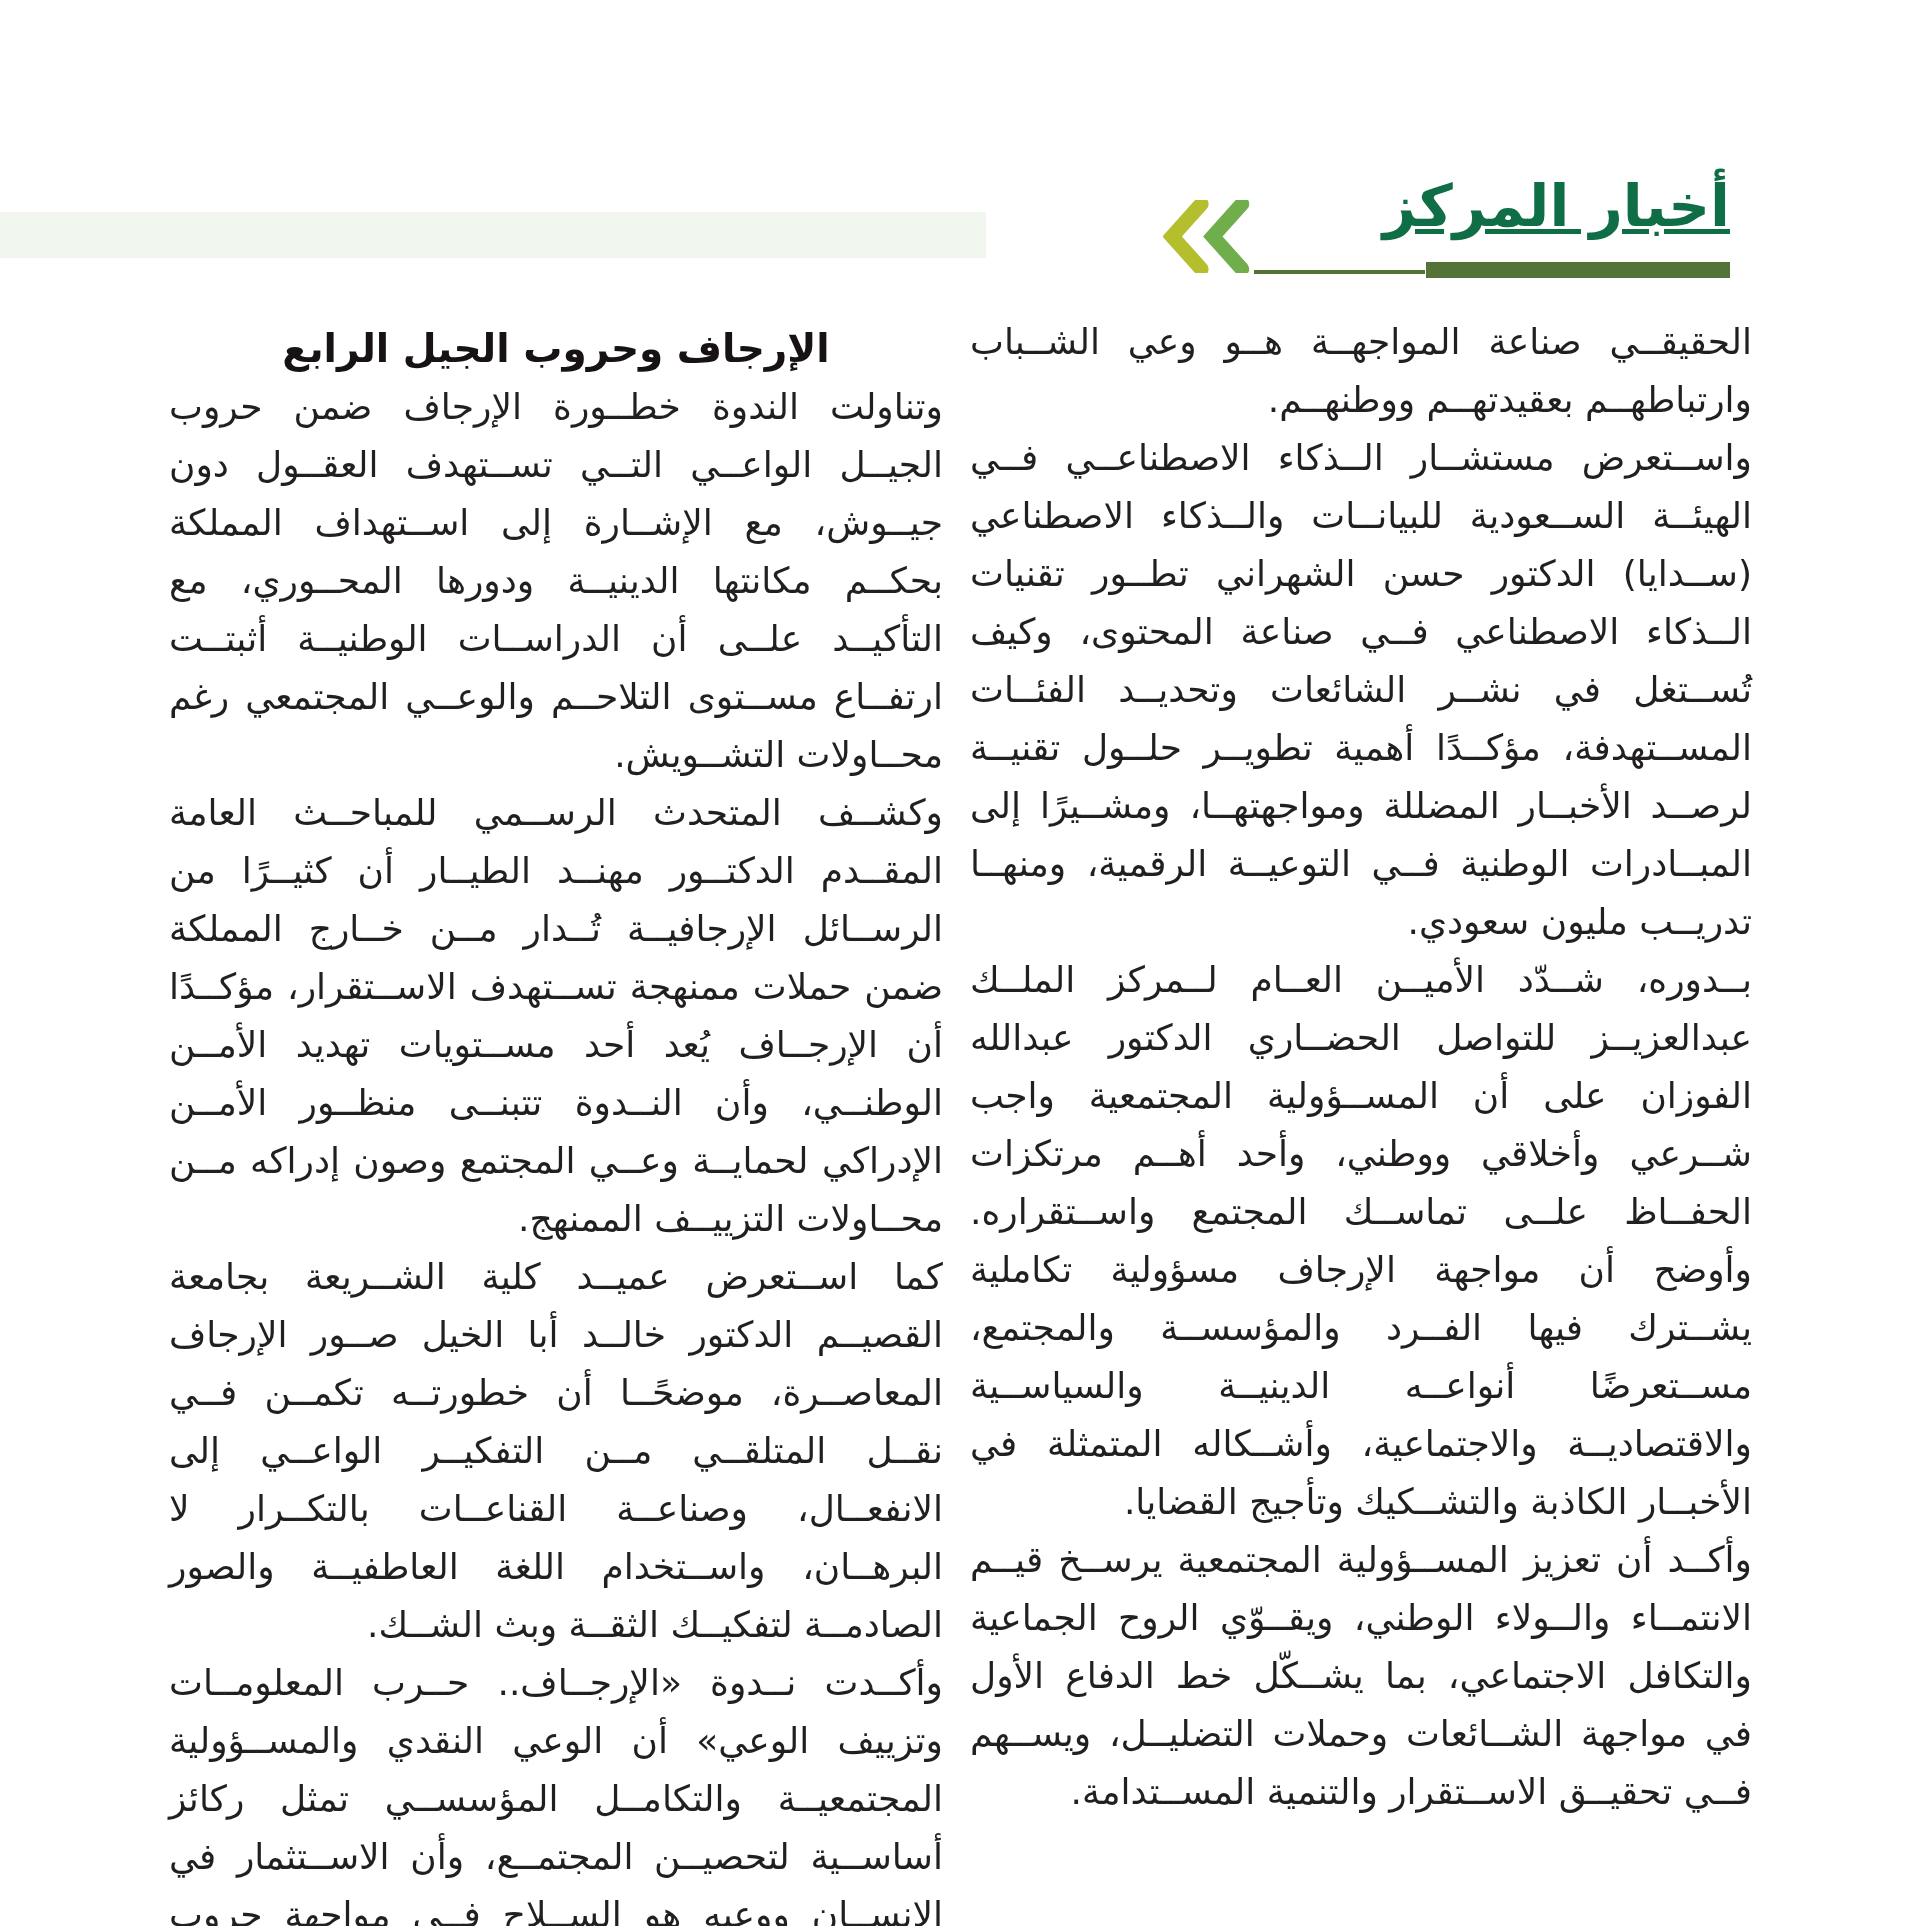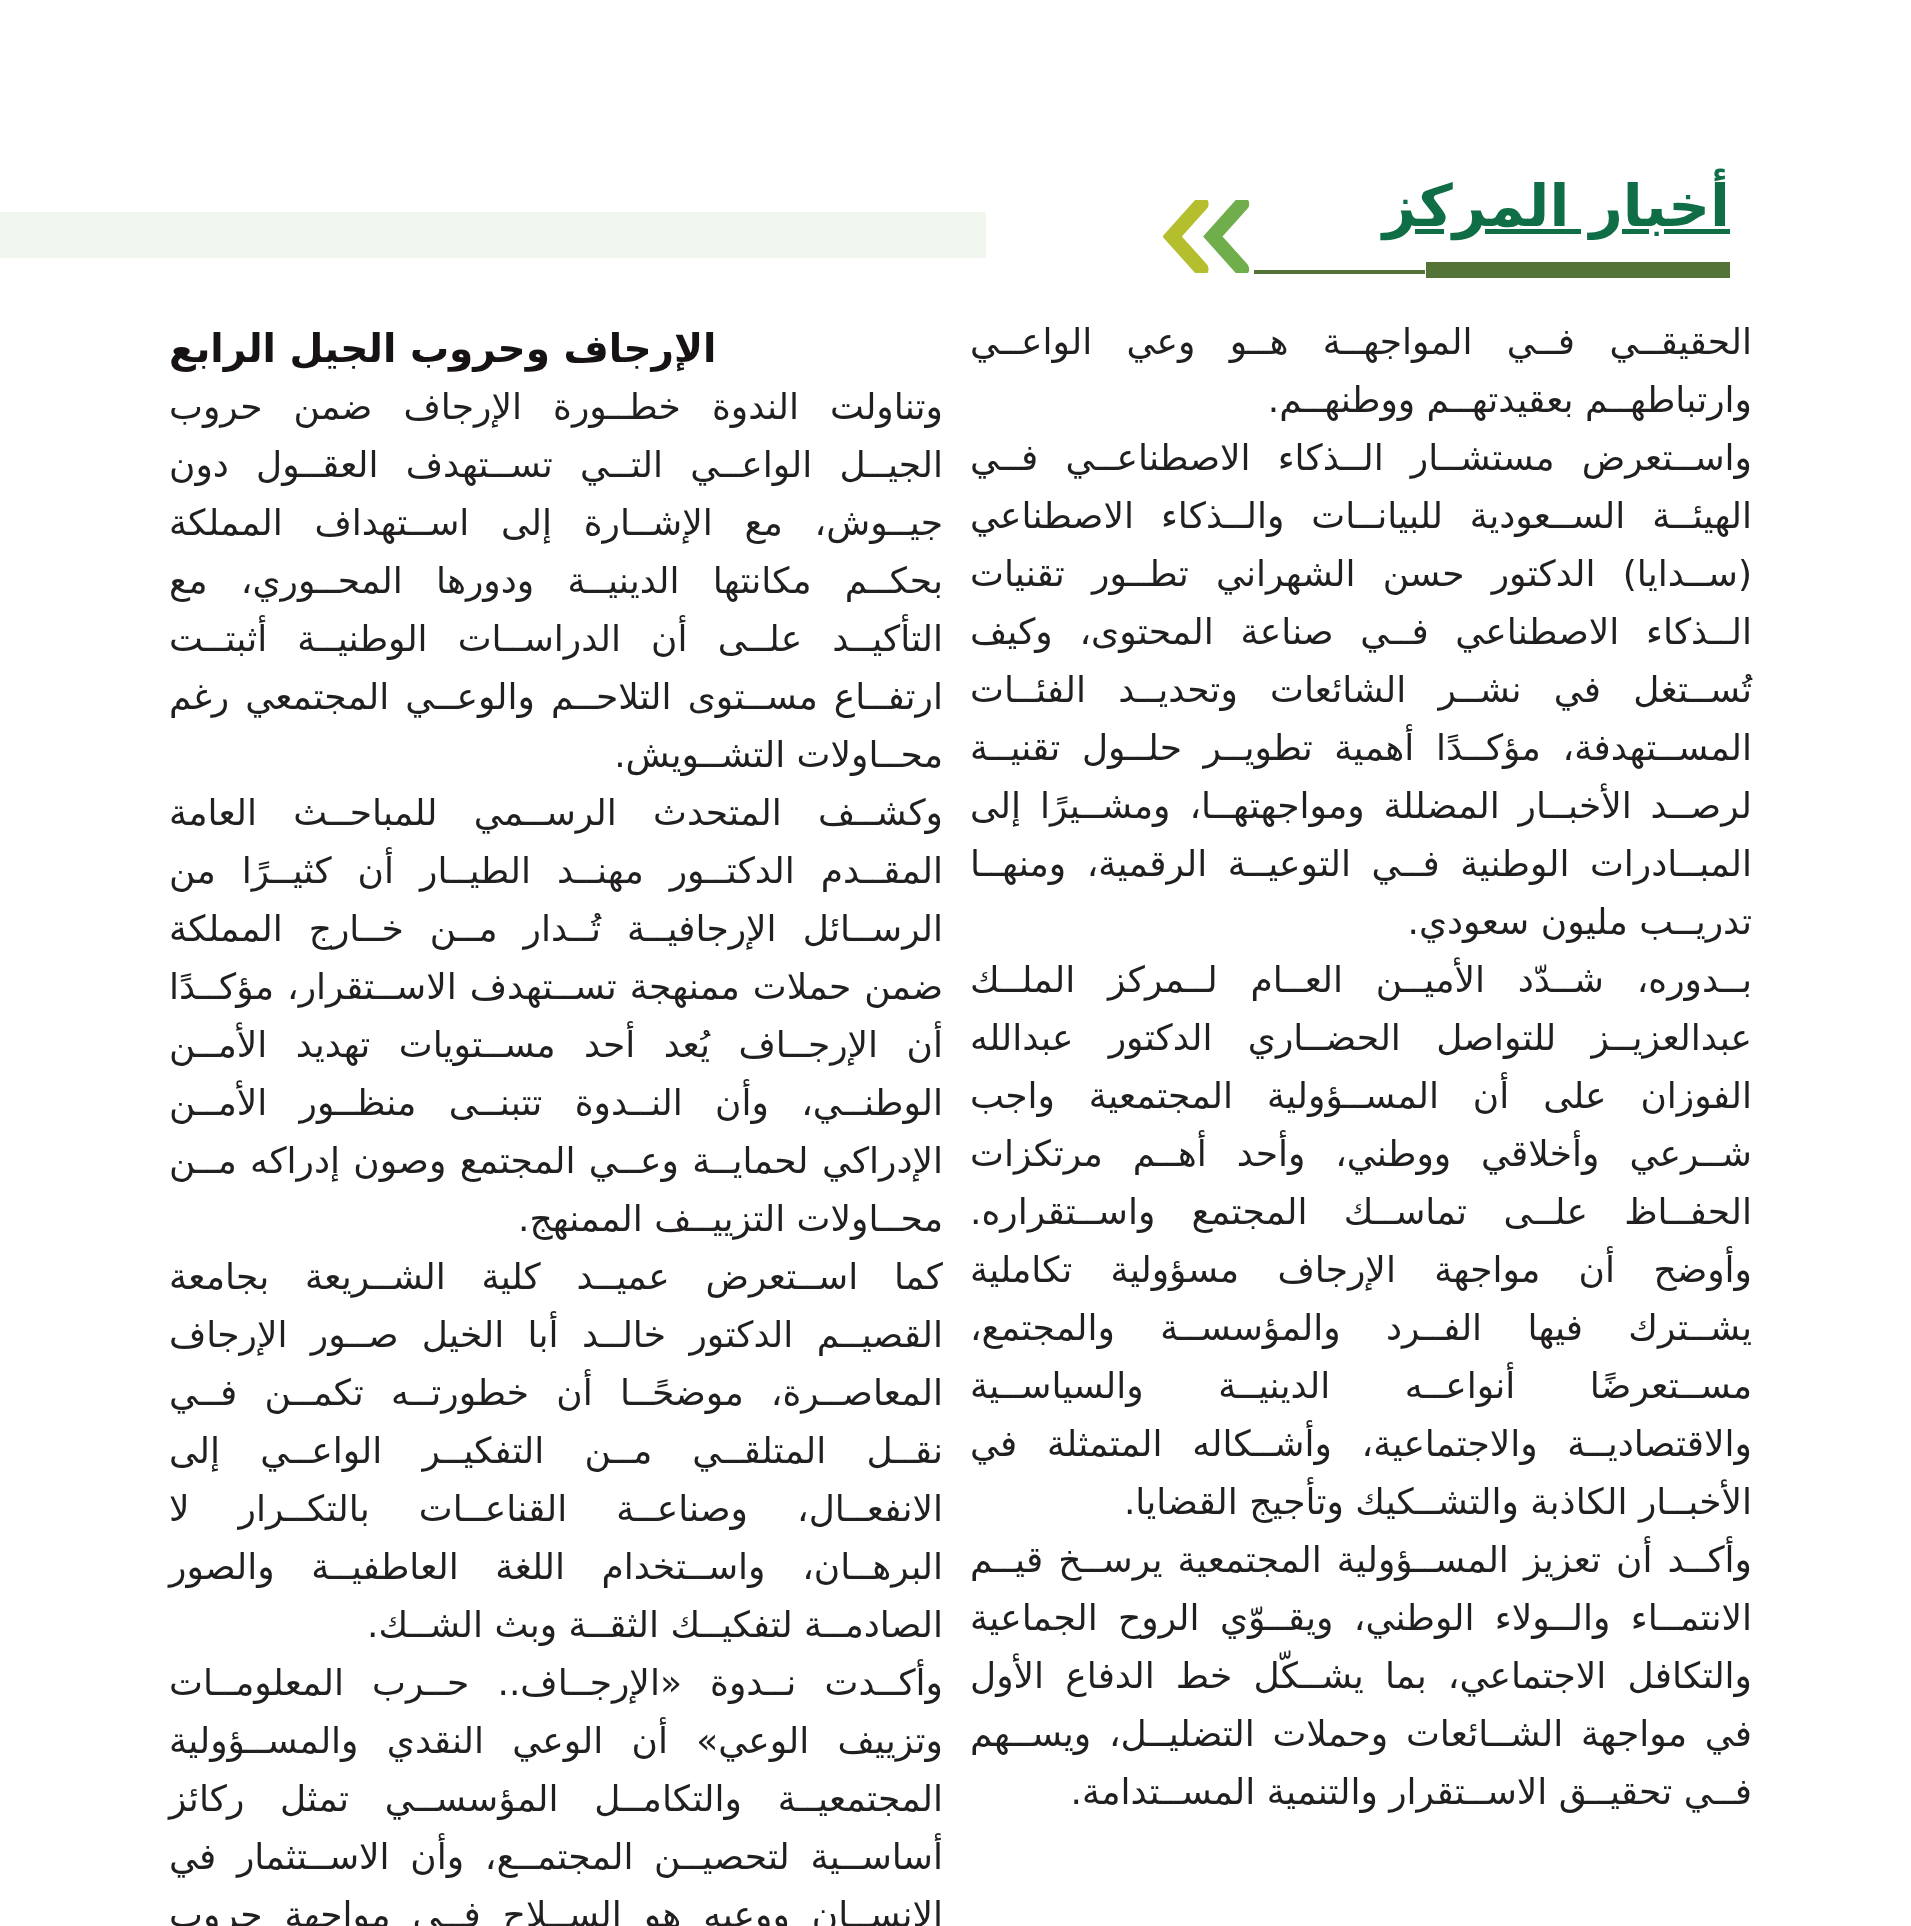--- a/index.html
+++ b/index.html
@@ -47,42 +47,42 @@
   .col p {
     margin:0;
     font-size:36px; line-height:58px;
     text-align:justify;
   }
   .col h2 {
     margin:0;
     font-size:39px; line-height:58px;
     font-weight:bold;
     color:#171314;
-    text-align:left;
+    text-align:center;
   }
   .gap-top { margin-top:58px; }
 </style>
 </head>
 <body>
 
 <div class="page">
 
   <div class="pale-strip"></div>
 
   <svg class="chevron" viewBox="0 0 240 190" xmlns="http://www.w3.org/2000/svg" aria-hidden="true">
     <polyline points="100,10 24,95 100,180" fill="none" stroke-width="38" stroke-linecap="round" stroke-linejoin="miter" stroke="#b5bf2e"></polyline>
     <polyline points="206,10 130,95 206,180" fill="none" stroke-width="38" stroke-linecap="round" stroke-linejoin="miter" stroke="#6fae4b"></polyline>
   </svg>
 
   <h1 class="section-title">أخبار المركز</h1>
   <div class="rule-thick"></div>
   <div class="rule-thin"></div>
 
   <section class="col col-first">
-    <p>الحقيقــي فــي المواجهــة هــو وعي الواعــي وارتباطهــم بعقيدتهــم ووطنهــم.</p>
+    <p>الحقيقــي صناعة المواجهــة هــو وعي الشــباب وارتباطهــم بعقيدتهــم ووطنهــم.</p>
     <p>واســتعرض مستشــار الــذكاء الاصطناعــي فــي الهيئــة الســعودية للبيانــات والــذكاء الاصطناعي (ســدايا) الدكتور حسن الشهراني تطــور تقنيات الــذكاء الاصطناعي فــي صناعة المحتوى، وكيف تُســتغل في نشــر الشائعات وتحديــد الفئــات المســتهدفة، مؤكــدًا أهمية تطويــر حلــول تقنيــة لرصــد الأخبــار المضللة ومواجهتهــا، ومشــيرًا إلى المبــادرات الوطنية فــي التوعيــة الرقمية، ومنهــا تدريــب مليون سعودي.</p>
     <p>بــدوره، شــدّد الأميــن العــام لــمركز الملــك عبدالعزيــز للتواصل الحضــاري الدكتور عبدالله الفوزان على أن المســؤولية المجتمعية واجب شــرعي وأخلاقي ووطني، وأحد أهــم مرتكزات الحفــاظ علــى تماســك المجتمع واســتقراره. وأوضح أن مواجهة الإرجاف مسؤولية تكاملية يشــترك فيها الفــرد والمؤسســة والمجتمع، مســتعرضًا أنواعــه الدينيــة والسياســية والاقتصاديــة والاجتماعية، وأشــكاله المتمثلة في الأخبــار الكاذبة والتشــكيك وتأجيج القضايا.</p>
     <p class="gap-top">وأكــد أن تعزيز المســؤولية المجتمعية يرســخ قيــم الانتمــاء والــولاء الوطني، ويقــوّي الروح الجماعية والتكافل الاجتماعي، بما يشــكّل خط الدفاع الأول في مواجهة الشــائعات وحملات التضليــل، ويســهم فــي تحقيــق الاســتقرار والتنمية المســتدامة.</p>
   </section>
 
   <section class="col col-second">
     <h2>الإرجاف وحروب الجيل الرابع</h2>
     <p>وتناولت الندوة خطــورة الإرجاف ضمن حروب الجيــل الواعــي التــي تســتهدف العقــول دون جيــوش، مع الإشــارة إلى اســتهداف المملكة بحكــم مكانتها الدينيــة ودورها المحــوري، مع التأكيــد علــى أن الدراســات الوطنيــة أثبتــت ارتفــاع مســتوى التلاحــم والوعــي المجتمعي رغم محــاولات التشــويش.</p>
     <p class="gap-top">وكشــف المتحدث الرســمي للمباحــث العامة المقــدم الدكتــور مهنــد الطيــار أن كثيــرًا من الرســائل الإرجافيــة تُــدار مــن خــارج المملكة ضمن حملات ممنهجة تســتهدف الاســتقرار، مؤكــدًا أن الإرجــاف يُعد أحد مســتويات تهديد الأمــن الوطنــي، وأن النــدوة تتبنــى منظــور الأمــن الإدراكي لحمايــة وعــي المجتمع وصون إدراكه مــن محــاولات التزييــف الممنهج.</p>
     <p class="gap-top">كما اســتعرض عميــد كلية الشــريعة بجامعة القصيــم الدكتور خالــد أبا الخيل صــور الإرجاف المعاصــرة، موضحًــا أن خطورتــه تكمــن فــي نقــل المتلقــي مــن التفكيــر الواعــي إلى الانفعــال، وصناعــة القناعــات بالتكــرار لا البرهــان، واســتخدام اللغة العاطفيــة والصور الصادمــة لتفكيــك الثقــة وبث الشــك.</p>

